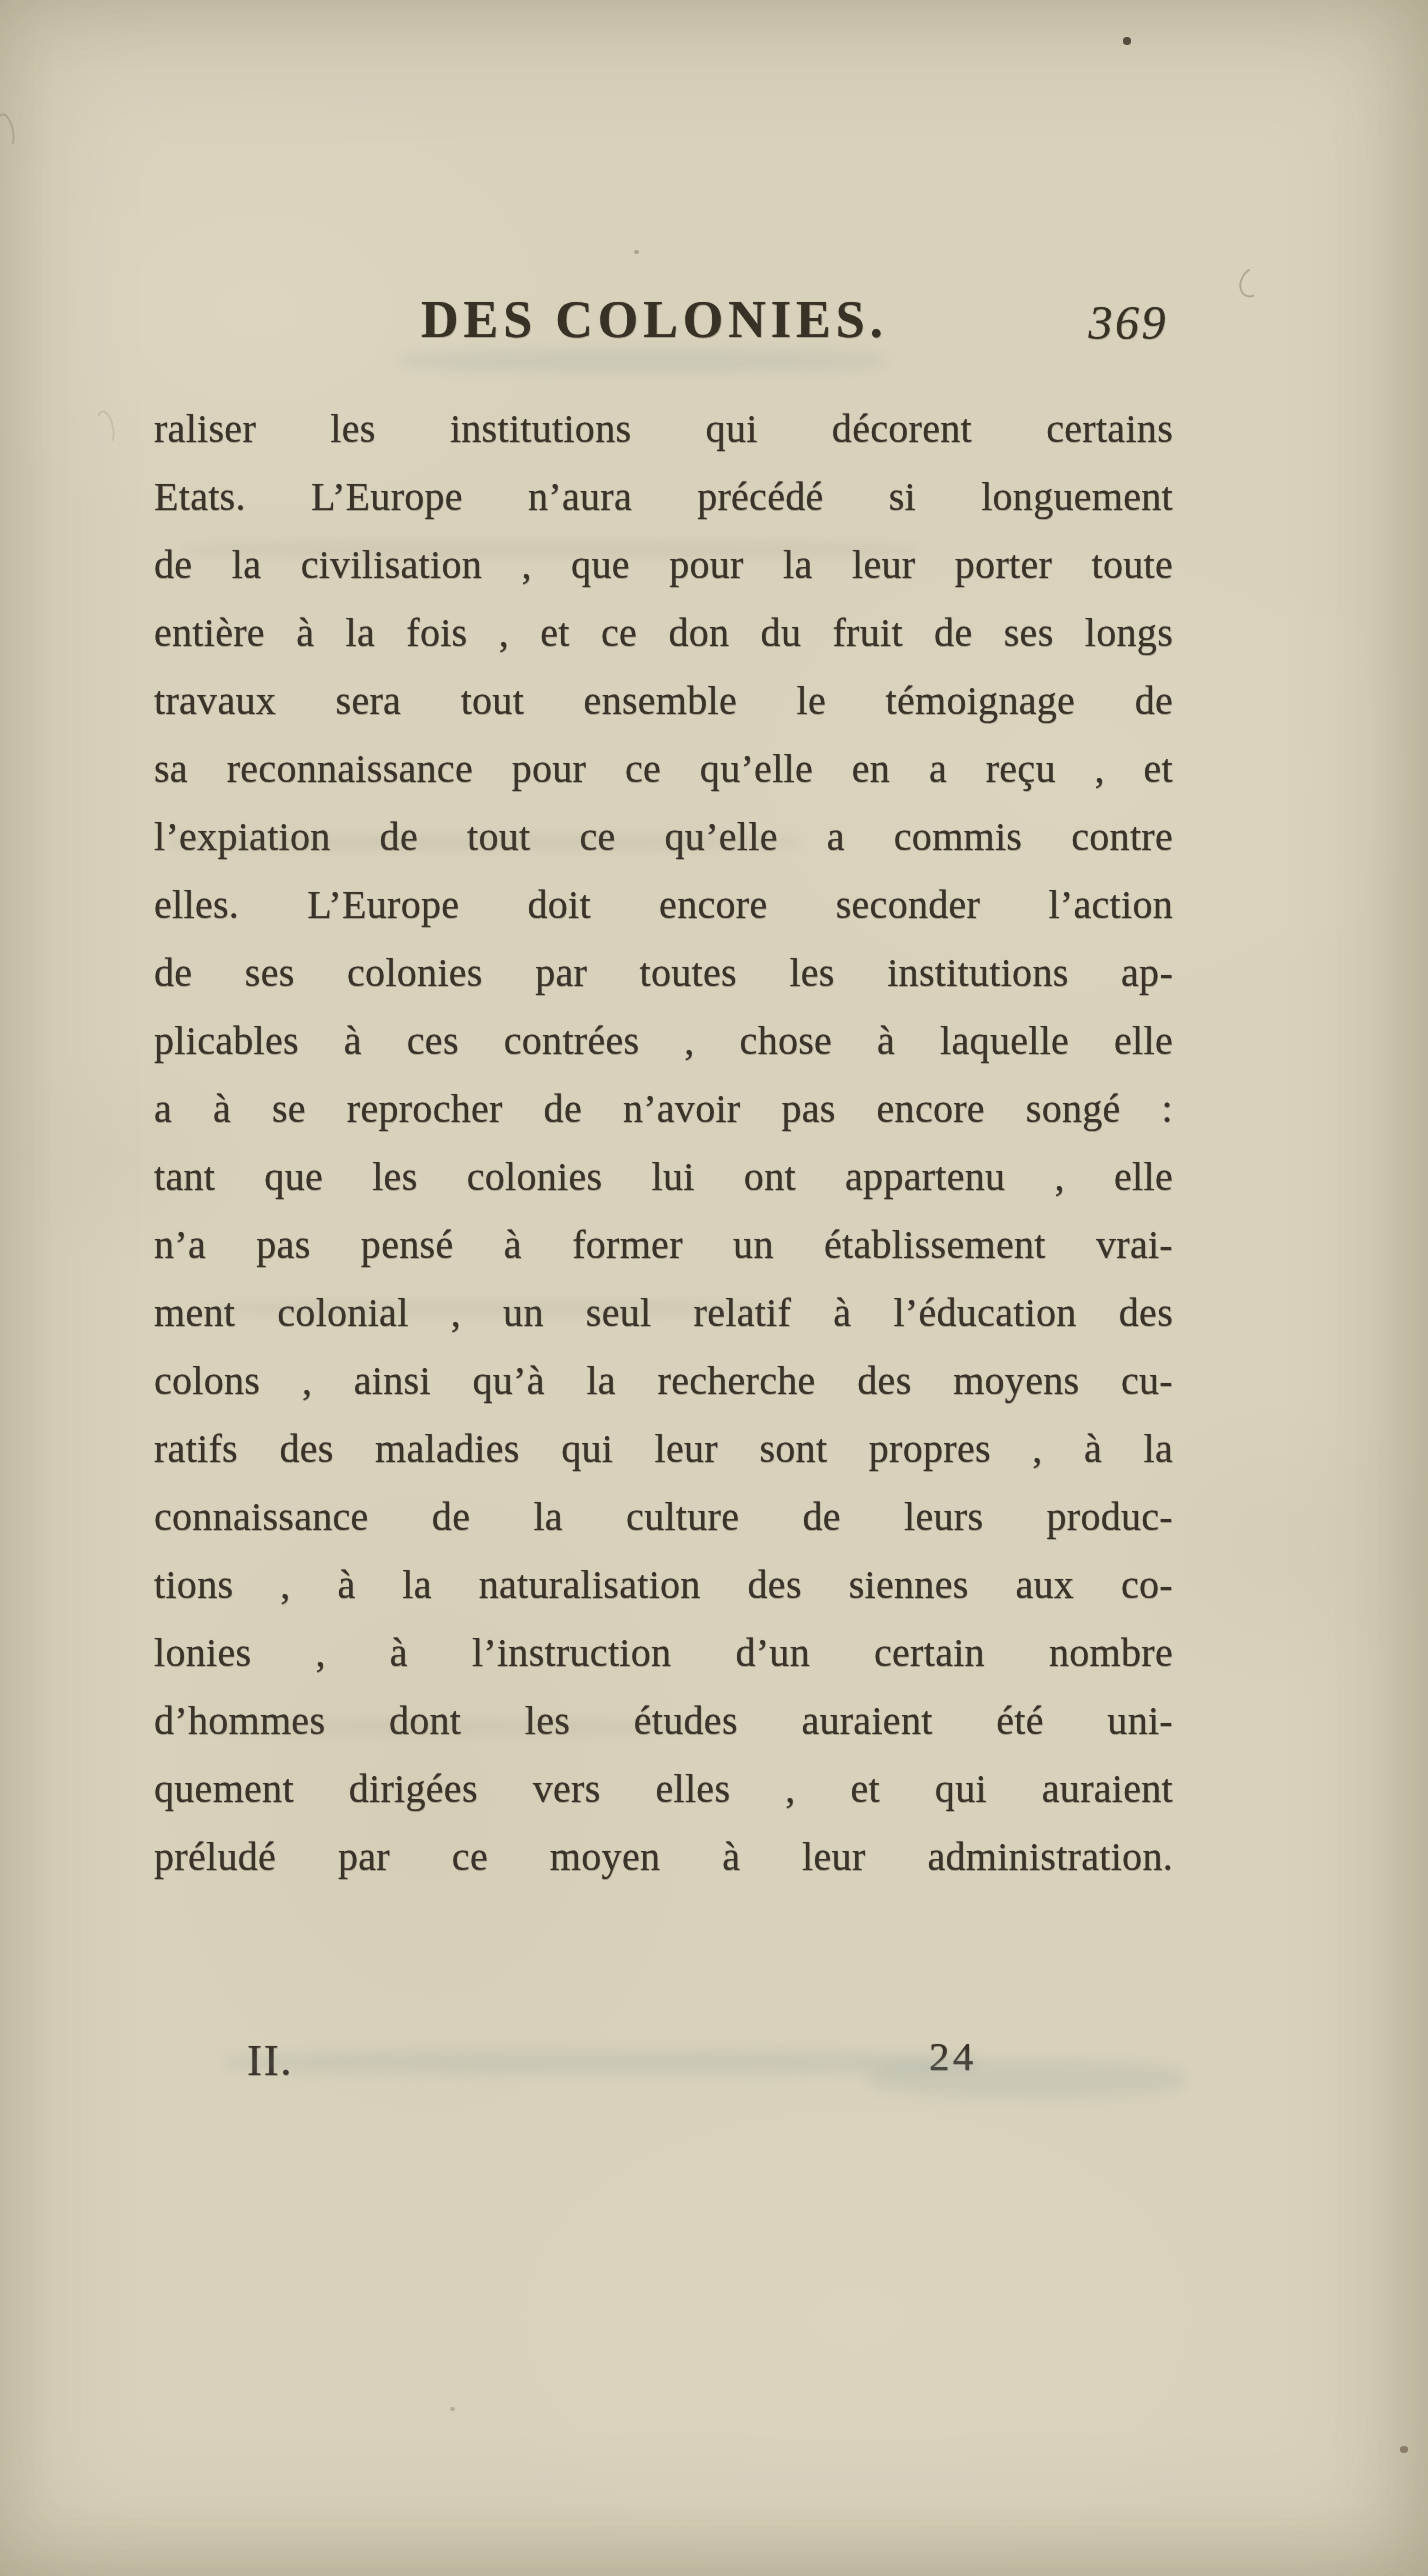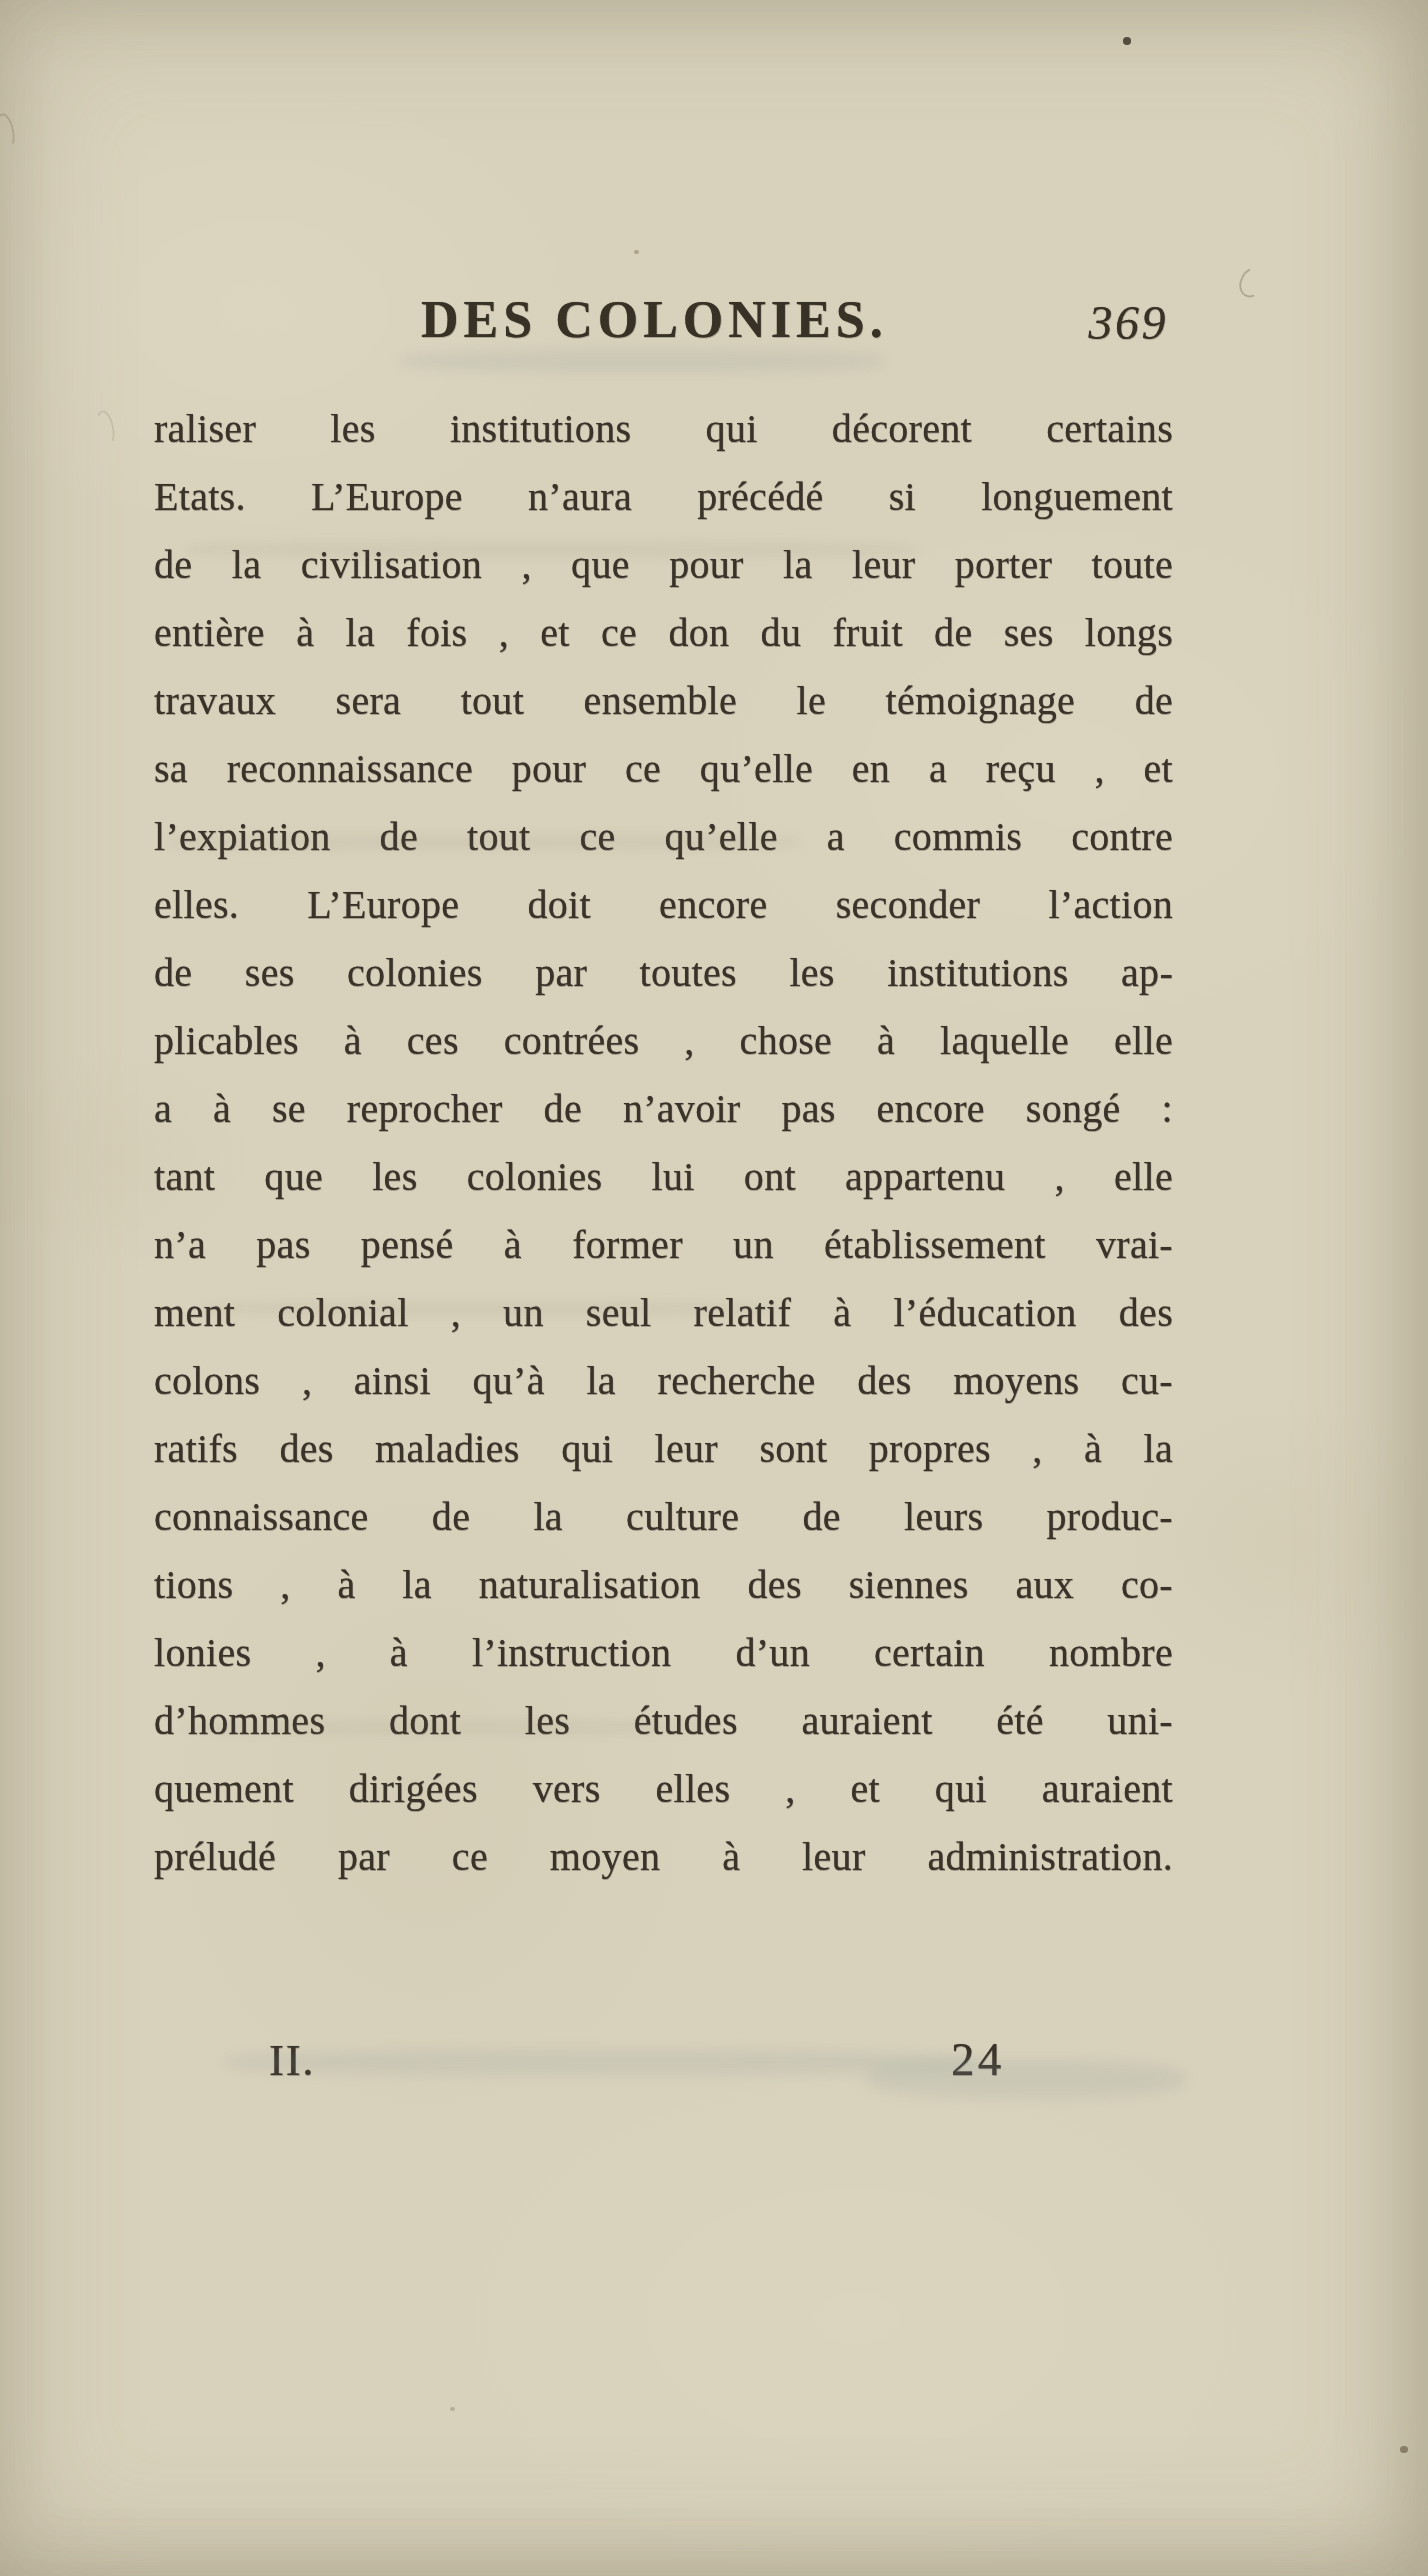--- a/index.html
+++ b/index.html
@@ -76,30 +76,30 @@
     line-height: 68px;
     overflow: hidden;
     text-align: justify;
     text-align-last: justify;
     white-space: normal;
   }
 
   
   .footer {
     position: absolute;
-    left: 162px;
+    left: 140px;
     top: 2032px;
     width: 1019px;
     height: 67px;
     font-size: 45px;
     color: #3a332a;
     text-shadow: 0 0 0.8px rgba(58,51,42,0.65), 0.5px 0.8px 0 rgba(58,51,42,0.30);
   }
   .volume    { position: absolute; left: 107px; top: 1.7px; letter-spacing: 1.7px; }
-  .signature { position: absolute; left: 789px; top: 0;  font-size: 47px; letter-spacing: 3.3px; }
+  .signature { position: absolute; left: 789px; top: 0;  font-size: 41px; letter-spacing: 3.3px; }
 
   
   .smudge {
     position: absolute;
     pointer-events: none;
     filter: blur(5.8px);
     border-radius: 40%;
   }
   .smudge.cool  { background: rgba(138,158,156,0.16); }
   .smudge.ghost { background: rgba(120,112,94,0.07); filter: blur(5px); }

